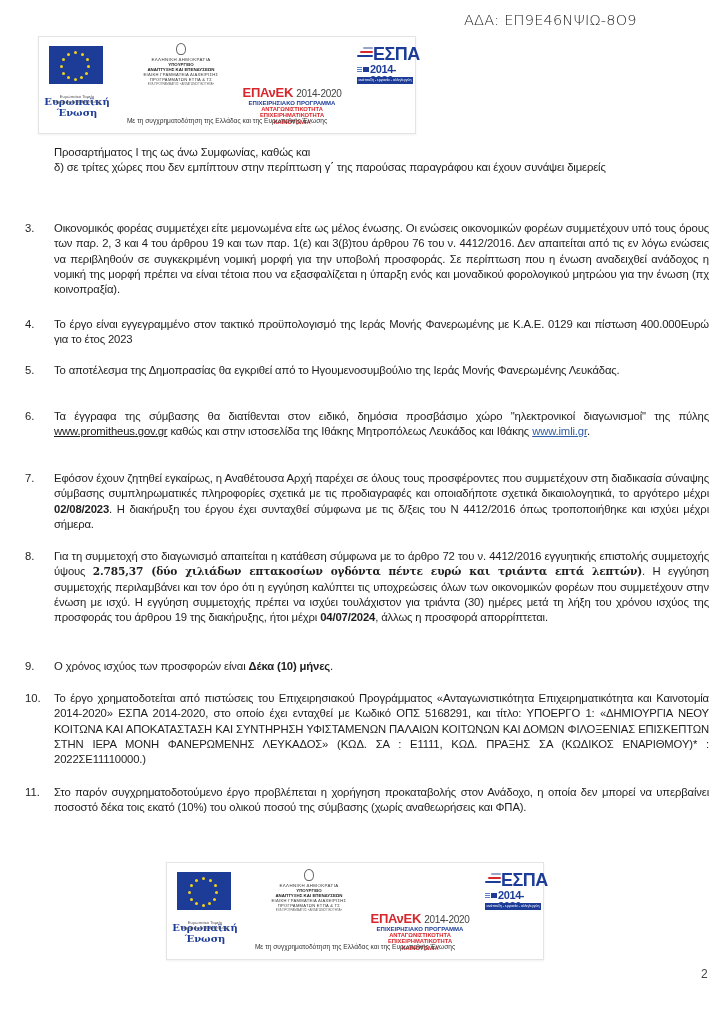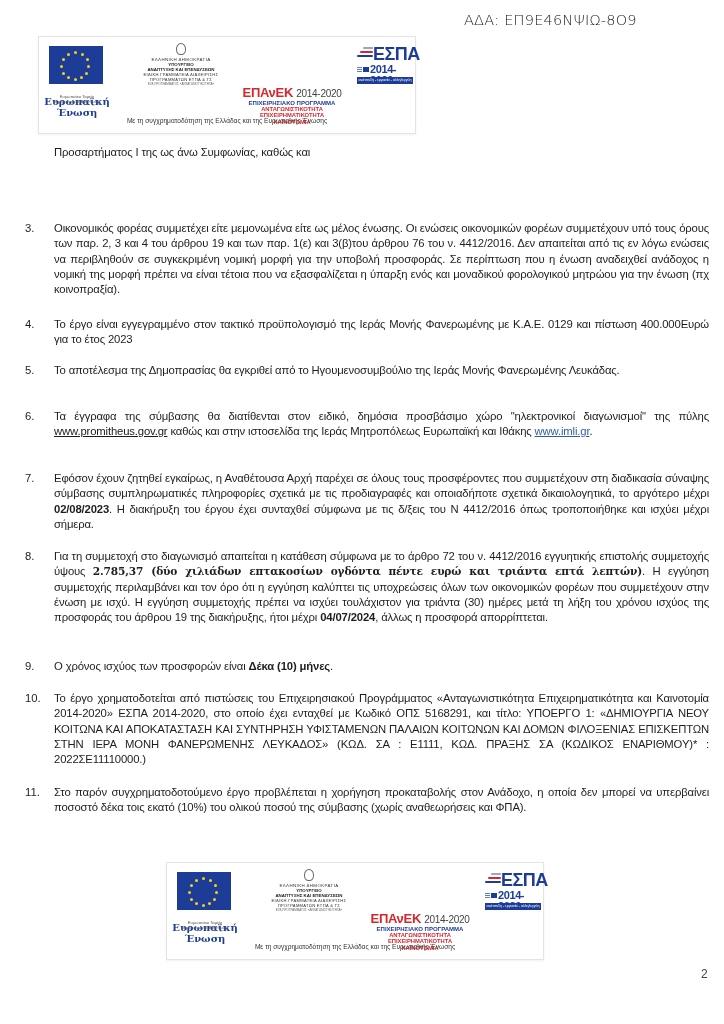--- a/index.html
+++ b/index.html
@@ -113,40 +113,41 @@
     <div class="yr">2014-2020</div>
     <div class="tag">ανάπτυξη - εργασία - αλληλεγγύη</div>
   </div>
 
   <div class="cofund">Με τη συγχρηματοδότηση της Ελλάδας και της Ευρωπαϊκής Ένωσης</div>
 </div>
 
 <div class="content">
   <div class="cont-para" style="position:absolute;left:0;top:0;">
     <div>Προσαρτήματος Ι της ως άνω Συμφωνίας, καθώς και</div>
+    <div>δ) σε τρίτες χώρες που δεν εμπίπτουν στην περίπτωση γ΄ της παρούσας παραγράφου και έχουν συνάψει διμερείς</div>
   </div>
 
   <div class="item" style="top:76px">
     <span class="num">3.</span>
     <div class="body">Οικονομικός φορέας συμμετέχει είτε μεμονωμένα είτε ως μέλος ένωσης. Οι ενώσεις οικονομικών φορέων συμμετέχουν υπό τους όρους των παρ. 2, 3 και 4 του άρθρου 19 και των παρ. 1(ε) και 3(β)του άρθρου 76 του ν. 4412/2016. Δεν απαιτείται από τις εν λόγω ενώσεις να περιβληθούν σε συγκεκριμένη νομική μορφή για την υποβολή προσφοράς. Σε περίπτωση που η ένωση αναδειχθεί ανάδοχος η νομική της μορφή πρέπει να είναι τέτοια που να εξασφαλίζεται η ύπαρξη ενός και μοναδικού φορολογικού μητρώου για την ένωση (πχ κοινοπραξία).</div>
   </div>
 
   <div class="item" style="top:172px">
     <span class="num">4.</span>
     <div class="body">Το έργο είναι εγγεγραμμένο στον τακτικό προϋπολογισμό της Ιεράς Μονής Φανερωμένης με Κ.Α.Ε. 0129 και πίστωση 400.000Ευρώ για το έτος 2023</div>
   </div>
 
   <div class="item" style="top:218px">
     <span class="num">5.</span>
     <div class="body">Το αποτέλεσμα της Δημοπρασίας θα εγκριθεί από το Ηγουμενοσυμβούλιο της Ιεράς Μονής Φανερωμένης Λευκάδας.</div>
   </div>
 
   <div class="item" style="top:264px">
     <span class="num">6.</span>
-    <div class="body"><span>Τα έγγραφα της σύμβασης θα διατίθενται στον ειδικό,  δημόσια προσβάσιμο χώρο "ηλεκτρονικοί διαγωνισμοί" της πύλης </span><a>www.promitheus.gov.gr</a><span> καθώς και στην ιστοσελίδα της Ιεράς Μητροπόλεως Ευρωπαϊκή και Ιθάκης </span><a class="blue">www.imli.gr</a><span>.</span></div>
+    <div class="body"><span>Τα έγγραφα της σύμβασης θα διατίθενται στον ειδικό,  δημόσια προσβάσιμο χώρο "ηλεκτρονικοί διαγωνισμοί" της πύλης </span><a>www.promitheus.gov.gr</a><span> καθώς και στην ιστοσελίδα της Ιθάκης Μητροπόλεως Λευκάδος και Ιθάκης </span><a class="blue">www.imli.gr</a><span>.</span></div>
   </div>
 
   <div class="item" style="top:326px">
     <span class="num">7.</span>
     <div class="body"><span>Εφόσον έχουν ζητηθεί εγκαίρως, η Αναθέτουσα Αρχή παρέχει σε όλους τους προσφέροντες που συμμετέχουν στη διαδικασία σύναψης σύμβασης συμπληρωματικές πληροφορίες σχετικά με τις προδιαγραφές και οποιαδήποτε σχετικά δικαιολογητικά, το αργότερο μέχρι </span><b>02/08/2023</b><span>. Η διακήρυξη του έργου έχει συνταχθεί σύμφωνα με τις δ/ξεις του Ν 4412/2016 όπως τροποποιήθηκε και ισχύει μέχρι σήμερα.</span></div>
   </div>
 
   <div class="item" style="top:404px">
     <span class="num">8.</span>
     <div class="body"><span>Για τη συμμετοχή στο διαγωνισμό απαιτείται η κατάθεση σύμφωνα με το άρθρο 72 του ν. 4412/2016 εγγυητικής επιστολής συμμετοχής ύψους </span><b class="serif">2.785,37 (δύο χιλιάδων επτακοσίων ογδόντα πέντε ευρώ και τριάντα επτά λεπτών)</b><span>. Η εγγύηση συμμετοχής περιλαμβάνει και τον όρο ότι η εγγύηση καλύπτει τις υποχρεώσεις όλων των οικονομικών φορέων που συμμετέχουν στην ένωση με ισχύ. Η εγγύηση συμμετοχής πρέπει να ισχύει τουλάχιστον για τριάντα (30) ημέρες μετά τη λήξη του χρόνου ισχύος της προσφοράς του άρθρου 19 της διακήρυξης, ήτοι μέχρι </span><b>04/07/2024</b><span>, άλλως η προσφορά απορρίπτεται.</span></div>

